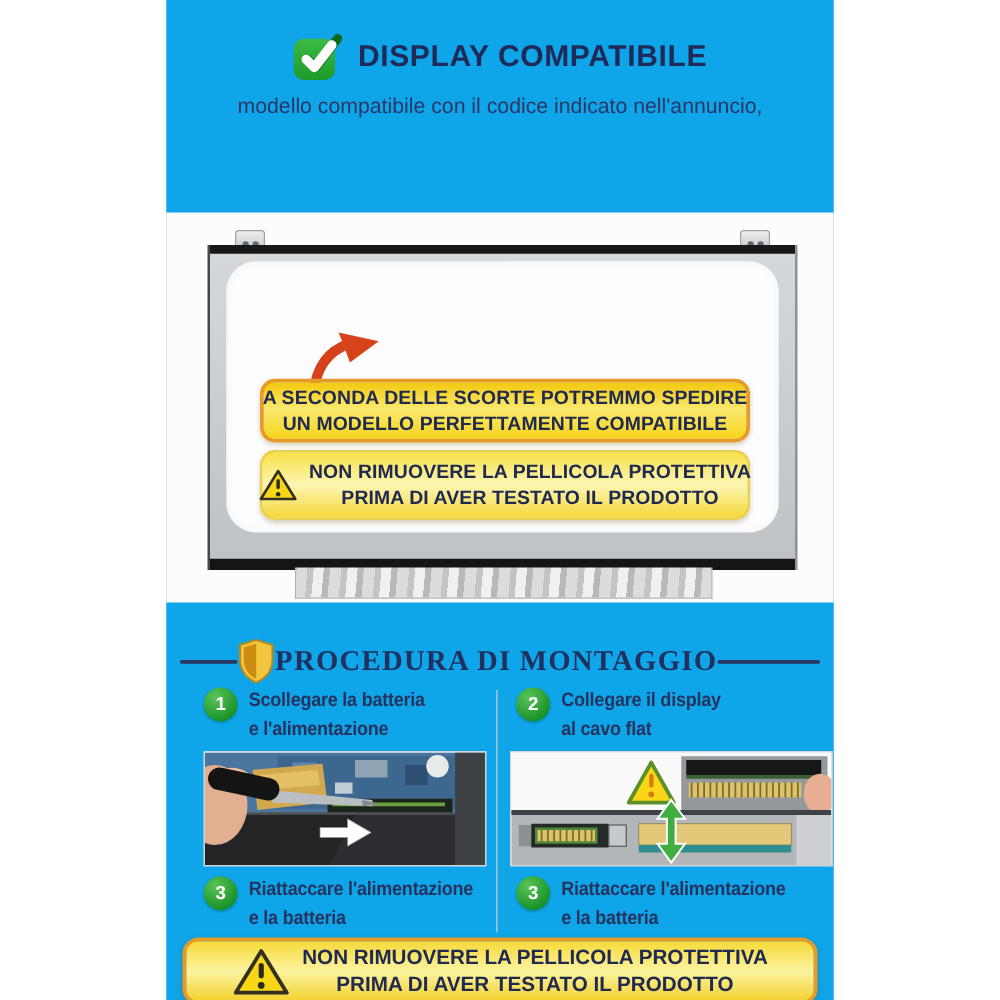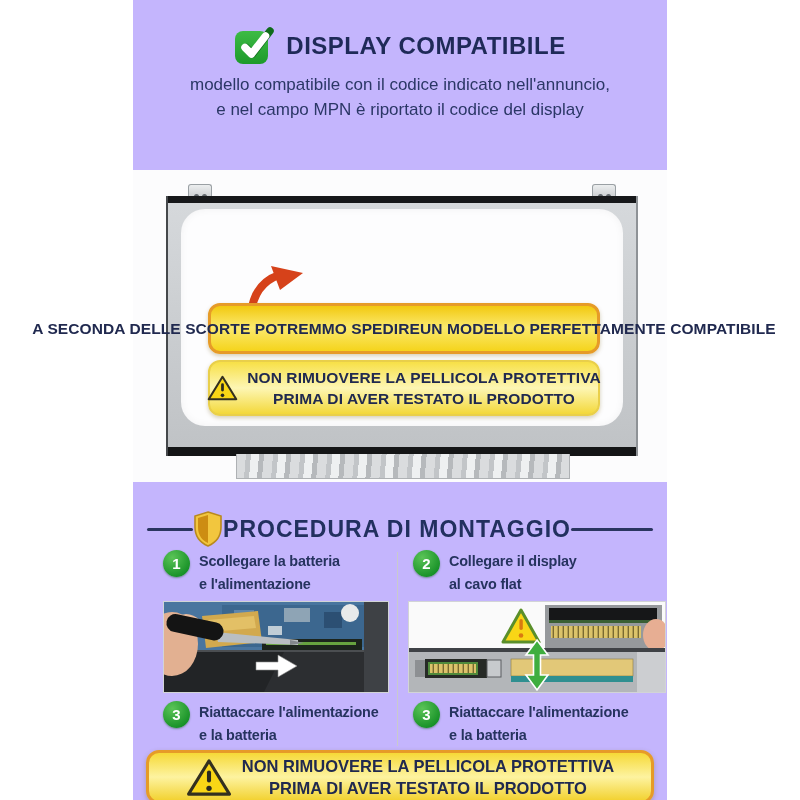--- a/index.html
+++ b/index.html
@@ -1,18 +1,18 @@
 <!DOCTYPE html>
 <html><head>
 <meta charset="utf-8">
 <style>
   html,body{margin:0;padding:0;background:#ffffff;}
   .canvas{position:relative;width:800px;height:800px;background:#ffffff;overflow:hidden;
           font-family:"Liberation Sans", sans-serif;}
-  .content{position:absolute;left:133px;top:0;width:534px;height:800px;background:#c4b5fd;}
+  .content{position:absolute;left:133px;top:0;width:534px;height:800px;background:#0ea5e9;}
 
   
   .header-row{position:absolute;top:26px;left:0;width:100%;display:flex;align-items:center;justify-content:center;gap:12px;}
   .check-icon svg{width:40px;height:40px;display:block;}
   .page-title{font-size:24px;font-weight:bold;color:#1f2a58;letter-spacing:0.5px;}
 
   .intro{position:absolute;top:73px;left:0;width:100%;text-align:center;color:#2b3766;font-size:17px;line-height:24.5px;}
   .intro .l{display:block;}
 
   
@@ -29,28 +29,28 @@
   .panel-bottom-black{position:absolute;left:0;right:0;bottom:0;height:9px;background:#141516;}
   .foil{position:absolute;left:103px;top:284px;width:332px;height:24px;border:1px solid #aeb1b4;border-top:none;
         background:repeating-linear-gradient(95deg,#dadcde 0 9px,#c2c5c8 9px 14px,#eef0f1 14px 22px,#b6b9bc 22px 27px);}
   .red-arrow{position:absolute;left:110px;top:94px;width:64px;height:52px;}
   .red-arrow svg{width:100%;height:100%;display:block;}
 
   .yellow-label{position:absolute;left:75px;width:392px;border-radius:12px;box-sizing:border-box;
                 display:flex;align-items:center;justify-content:center;text-align:center;
                 box-shadow:0 2px 4px rgba(110,85,0,0.28);}
   .stock-label{top:133px;height:51px;border:3px solid #e69b28;
-               background:linear-gradient(180deg,#f2c90f 0%,#fbe96e 48%,#f5d41c 100%);flex-direction:row;justify-content:center;}
+               background:linear-gradient(180deg,#f2c90f 0%,#fbe96e 48%,#f5d41c 100%);flex-direction:column;justify-content:center;}
   .film-label{top:190px;height:56px;border:2px solid #e9cf4a;
               background:linear-gradient(180deg,#f7e047 0%,#fdf6b4 50%,#f3d83a 100%);gap:9px;}
   .yellow-label .l{display:block;font-size:15.5px;font-weight:bold;color:#20294f;line-height:21px;letter-spacing:0.1px;white-space:nowrap;}
   .warn-tri-sm svg{width:31px;height:28px;display:block;}
 
   
-  .proc-row{position:absolute;top:511px;left:0;width:534px;display:flex;align-items:center;justify-content:center;}
+  .proc-row{position:absolute;top:511px;left:0;width:534px;display:flex;align-items:center;justify-content:center;font-family:Liberation Serif, serif;}
   .h-line{height:3px;background:#2a3560;border-radius:2px;}
   .h-line-left{width:46px;} .h-line-right{width:82px;}
   .shield-icon svg{width:30px;height:36px;display:block;}
   .proc-title{font-size:23px;font-weight:bold;color:#22305f;letter-spacing:1px;}
 
   
   .step-label{position:absolute;display:flex;gap:9px;align-items:flex-start;}
   .step-1{left:30px;top:549px;} .step-2{left:280px;top:549px;}
   .step-3a{left:30px;top:700px;} .step-3b{left:280px;top:700px;}
   .step-badge{width:27px;height:27px;border-radius:50%;flex:0 0 27px;margin-top:1px;
@@ -93,21 +93,20 @@
           <rect x="1" y="5" width="33" height="33" rx="8" fill="url(#gGreen)"></rect>
           <path d="M12,21.5 L18.5,28 L36,5" fill="none" stroke="#0e6b1a" stroke-width="7.5" stroke-linecap="round" stroke-linejoin="round"></path>
           <path d="M11,21.5 L17.5,28 L31.5,10" fill="none" stroke="#ffffff" stroke-width="7.5" stroke-linecap="round" stroke-linejoin="round"></path>
         </svg>
       </span>
       <span class="page-title">DISPLAY COMPATIBILE</span>
     </div>
 
     <div class="intro">
       <span class="l">modello compatibile con il codice indicato nell'annuncio,</span>
-      <span class="l">e nel campo MPN è riportato il codice del display</span>
     </div>
 
     <div class="lcd-photo">
       <div class="bracket bracket-left"><i></i><i></i></div>
       <div class="bracket bracket-right"><i></i><i></i></div>
       <div class="panel">
         <div class="panel-top"></div>
         <div class="screen"></div>
         <div class="panel-bottom-black"></div>
       </div>

